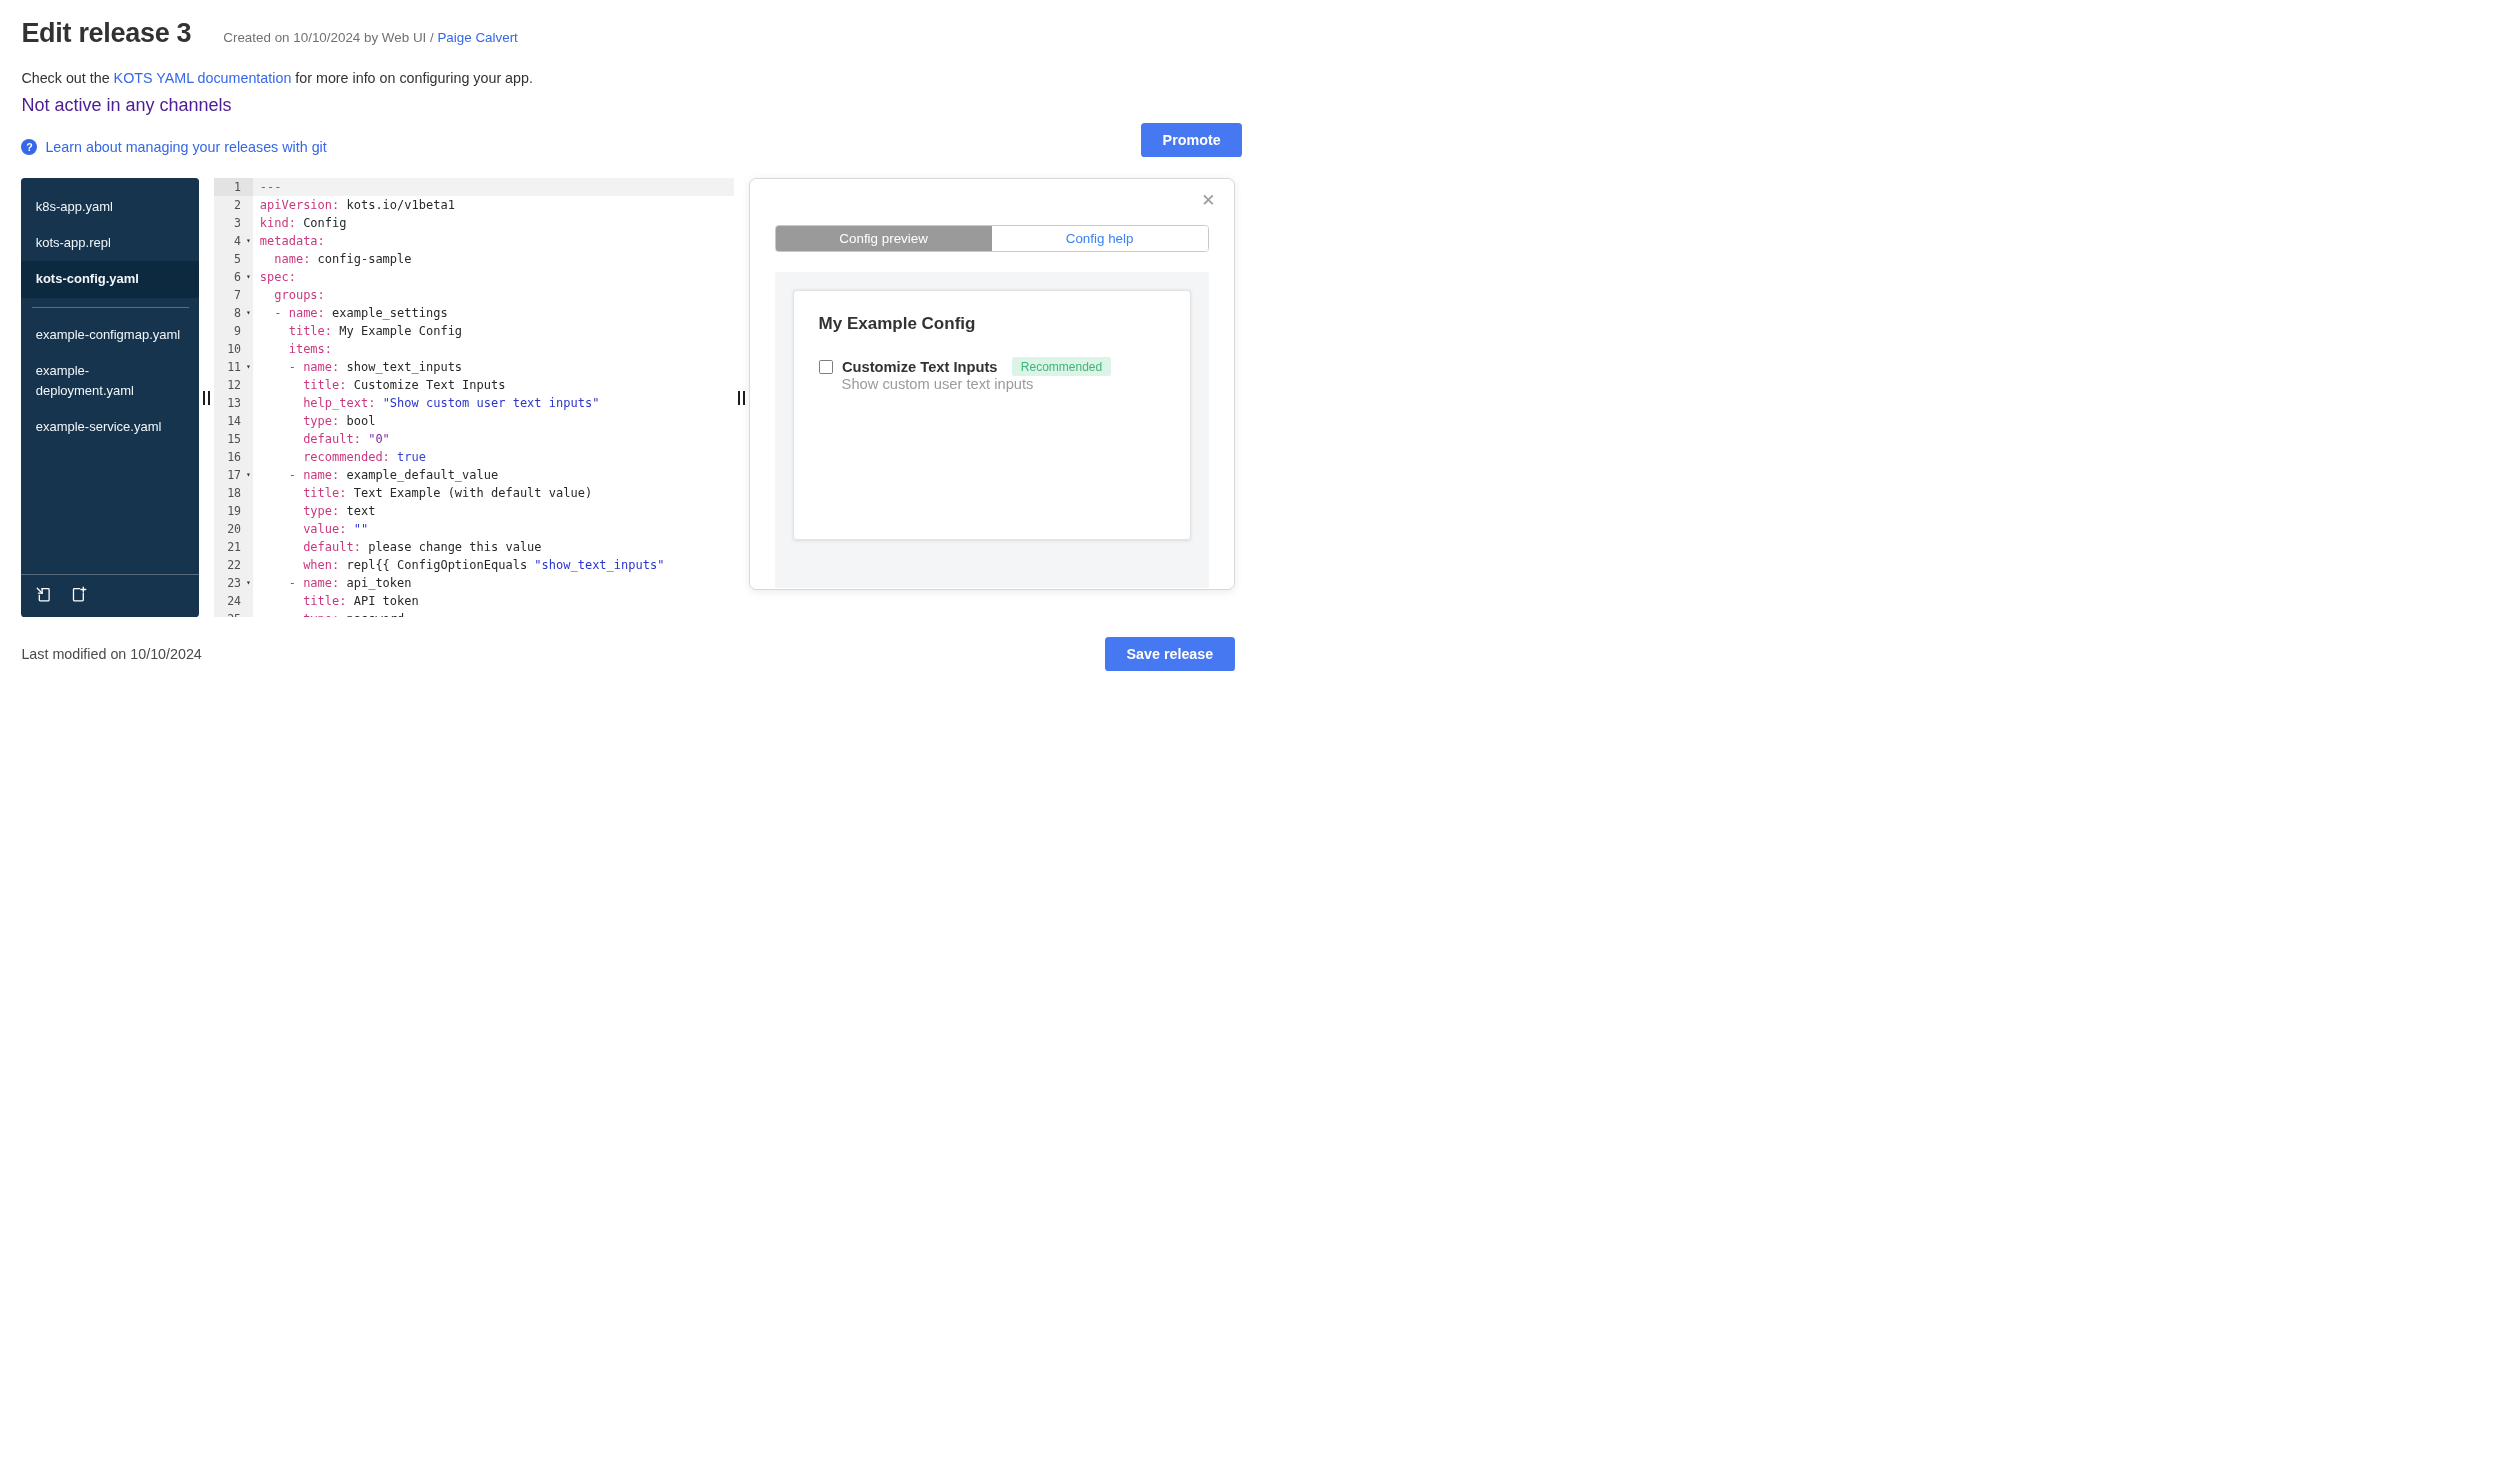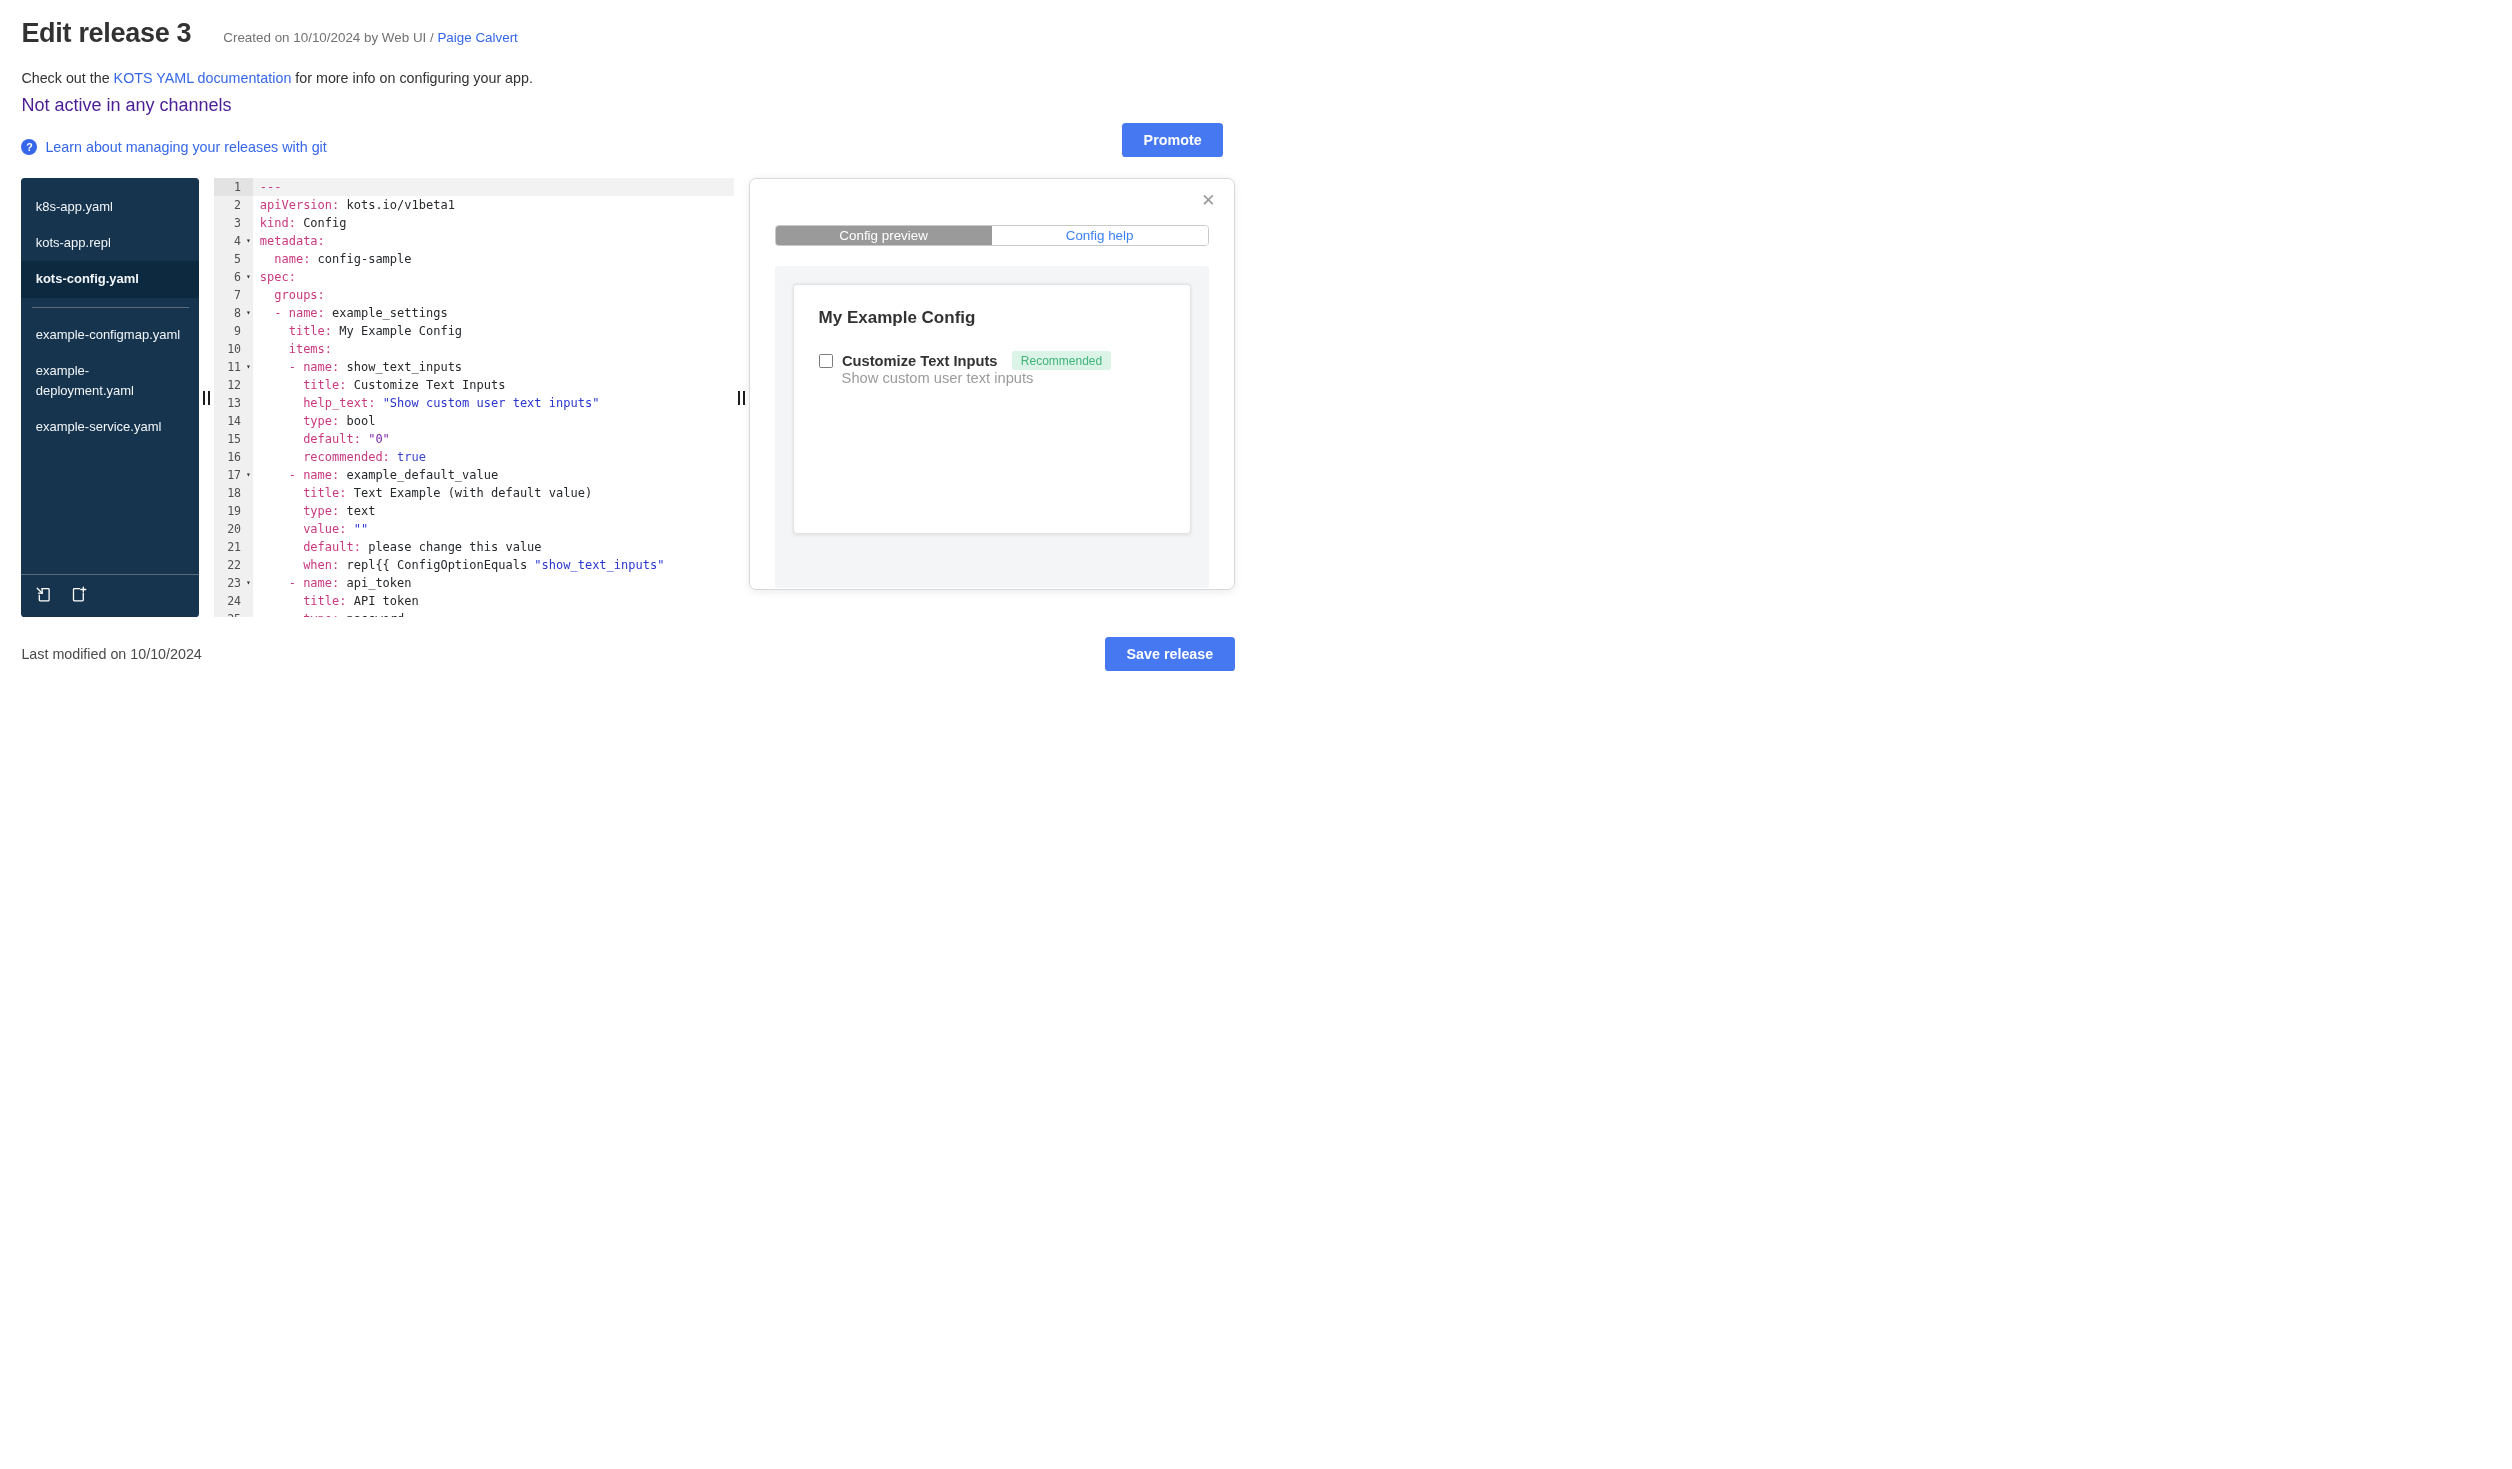--- a/index.html
+++ b/index.html
@@ -24,21 +24,21 @@
   .help-icon {
     width: 16px; height: 16px; border-radius: 50%;
     background: var(--link-blue); color: #fff;
     font-size: 10.7px; font-weight: 700; text-align: center; line-height: 16px; flex: none;
   }
   .btn {
     background: var(--button-blue); color: #fff; border: none; border-radius: 3.6px;
     font-family: "Liberation Sans", sans-serif;
     font-size: 14.3px; font-weight: 700; padding: 9px 21.4px; cursor: pointer;
   }
-  .promote-btn { position: absolute; top: 105px; right: 33px; }
+  .promote-btn { position: absolute; top: 105px; right: 14px; }
 
   
   .workspace { margin-top: 23px; display: flex; height: 439px; align-items: stretch; }
 
   
   .sidebar {
     width: 178px; flex: none; background: var(--sidebar-bg);
     border-radius: 3.6px; color: #f2f6f9;
     display: flex; flex-direction: column; padding-top: 10.7px;
   }
@@ -84,21 +84,21 @@
     width: 486px; flex: none; align-self: flex-start; height: 412px;
     background: #fff; border: 0.9px solid #d8d8d8; border-radius: 7.1px;
     box-shadow: 0 1.8px 9px rgba(0,0,0,0.08);
     position: relative; display: flex; flex-direction: column;
     padding: 46px 25px 1.8px;
   }
   .close-icon {
     position: absolute; top: 12.5px; right: 18px;
     font-size: 17px; color: #9b9b9b; cursor: pointer; line-height: 1;
   }
-  .ptabs { display: flex; height: 21px; border: 0.9px solid #c9c9c9; border-radius: 3.6px; overflow: hidden; flex: none; }
+  .ptabs { display: flex; height: 27px; border: 0.9px solid #c9c9c9; border-radius: 3.6px; overflow: hidden; flex: none; }
   .ptab {
     flex: 1; display: flex; align-items: center; justify-content: center;
     font-size: 13.4px; color: #3b82f6; background: #fff; cursor: pointer;
   }
   .ptab.active { background: var(--tab-active-bg); color: #fff; }
   .preview-body { flex: 1; margin-top: 19.6px; background: #f4f5f7; border-radius: 1.8px; overflow: hidden; }
   .config-card {
     margin: 18px; height: 250px; background: #fff;
     border: 0.9px solid #e3e3e3; border-radius: 3.6px;
     box-shadow: 0 0.9px 3.6px rgba(0,0,0,0.10);

